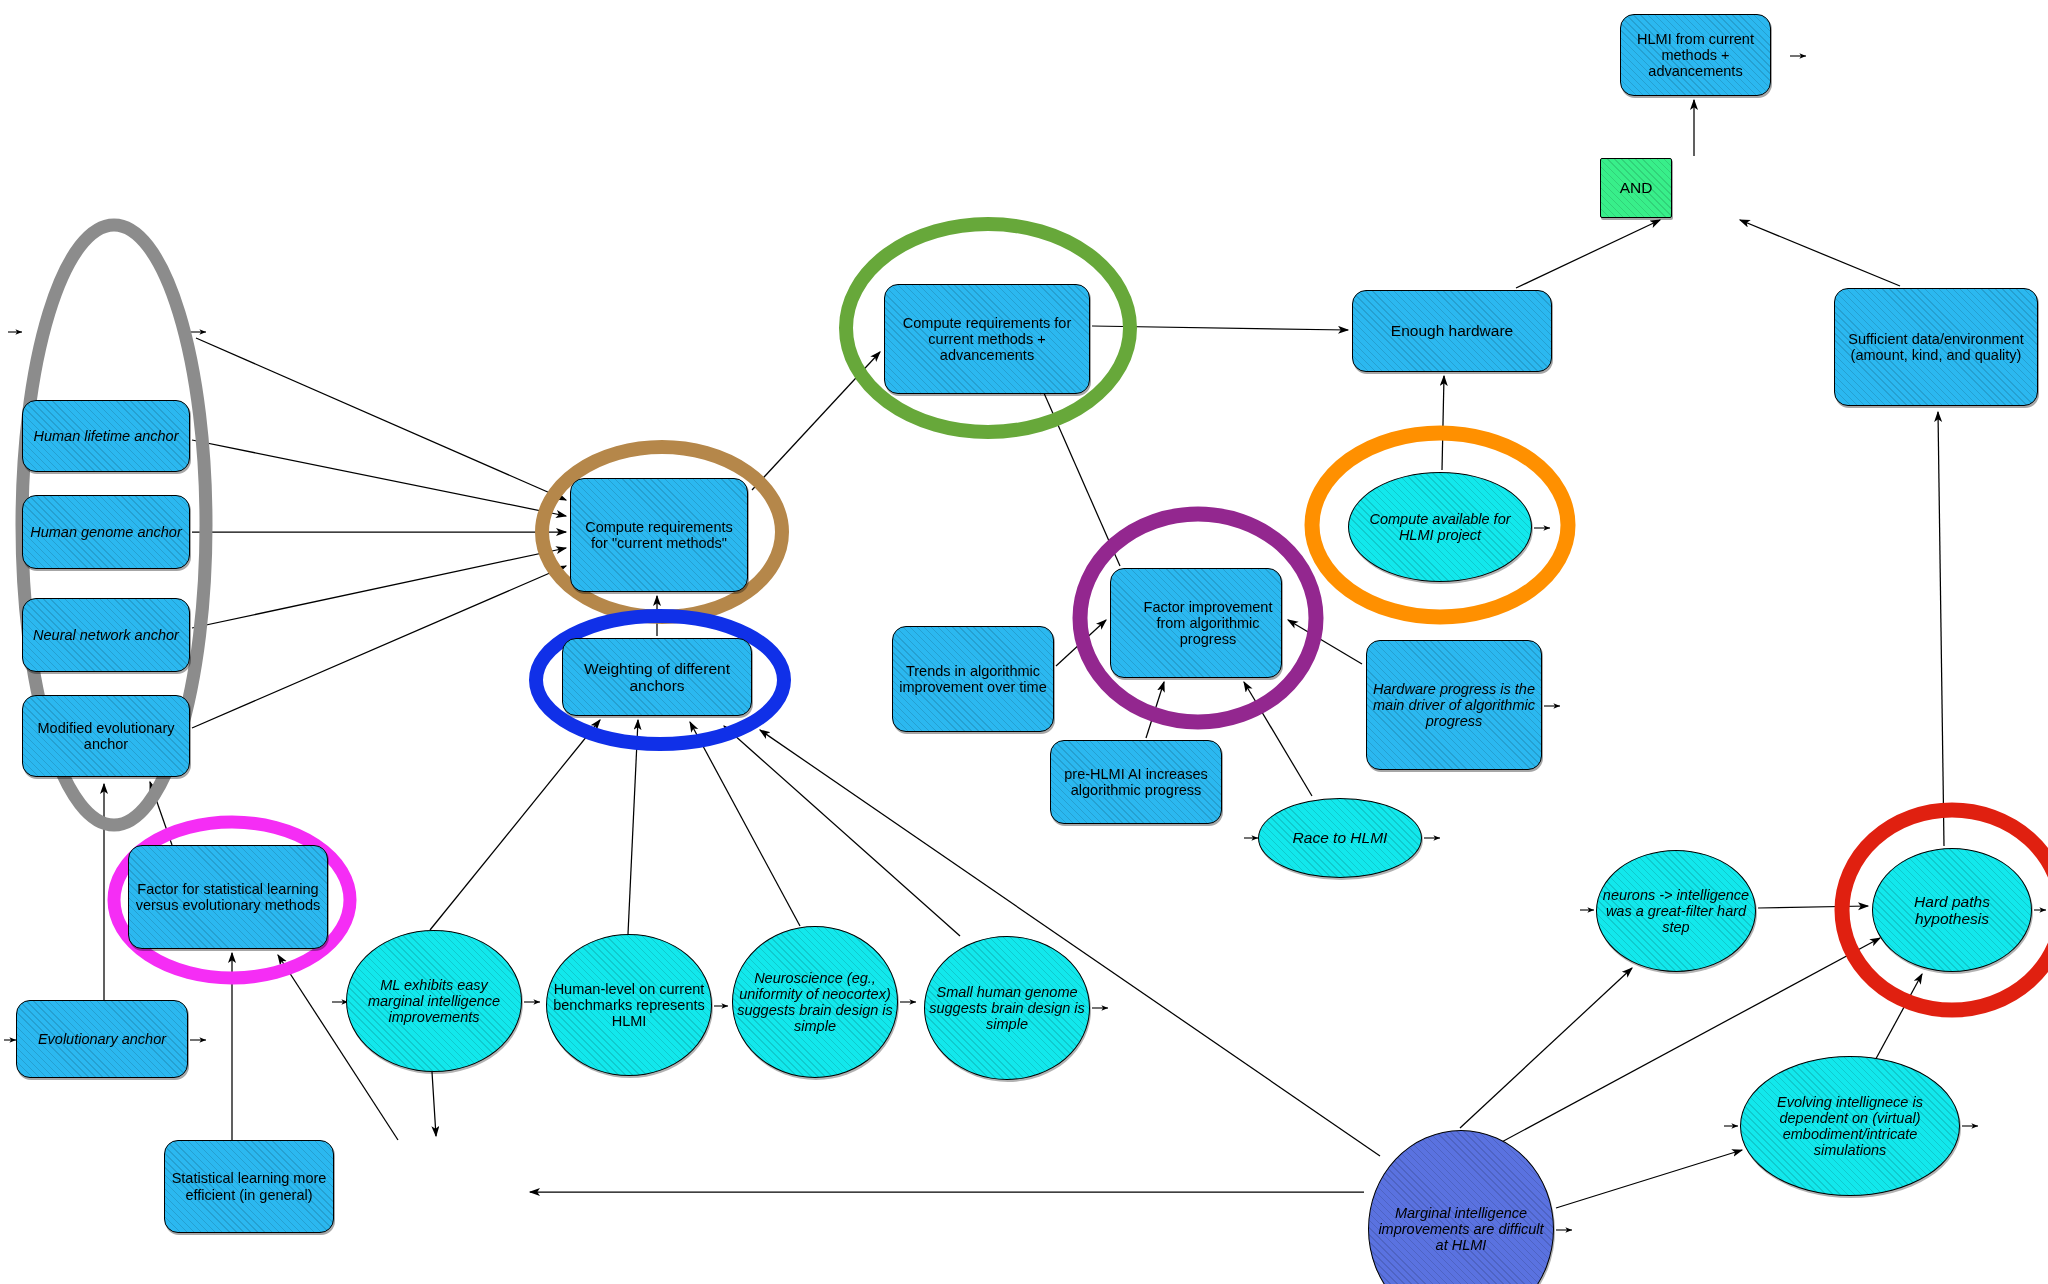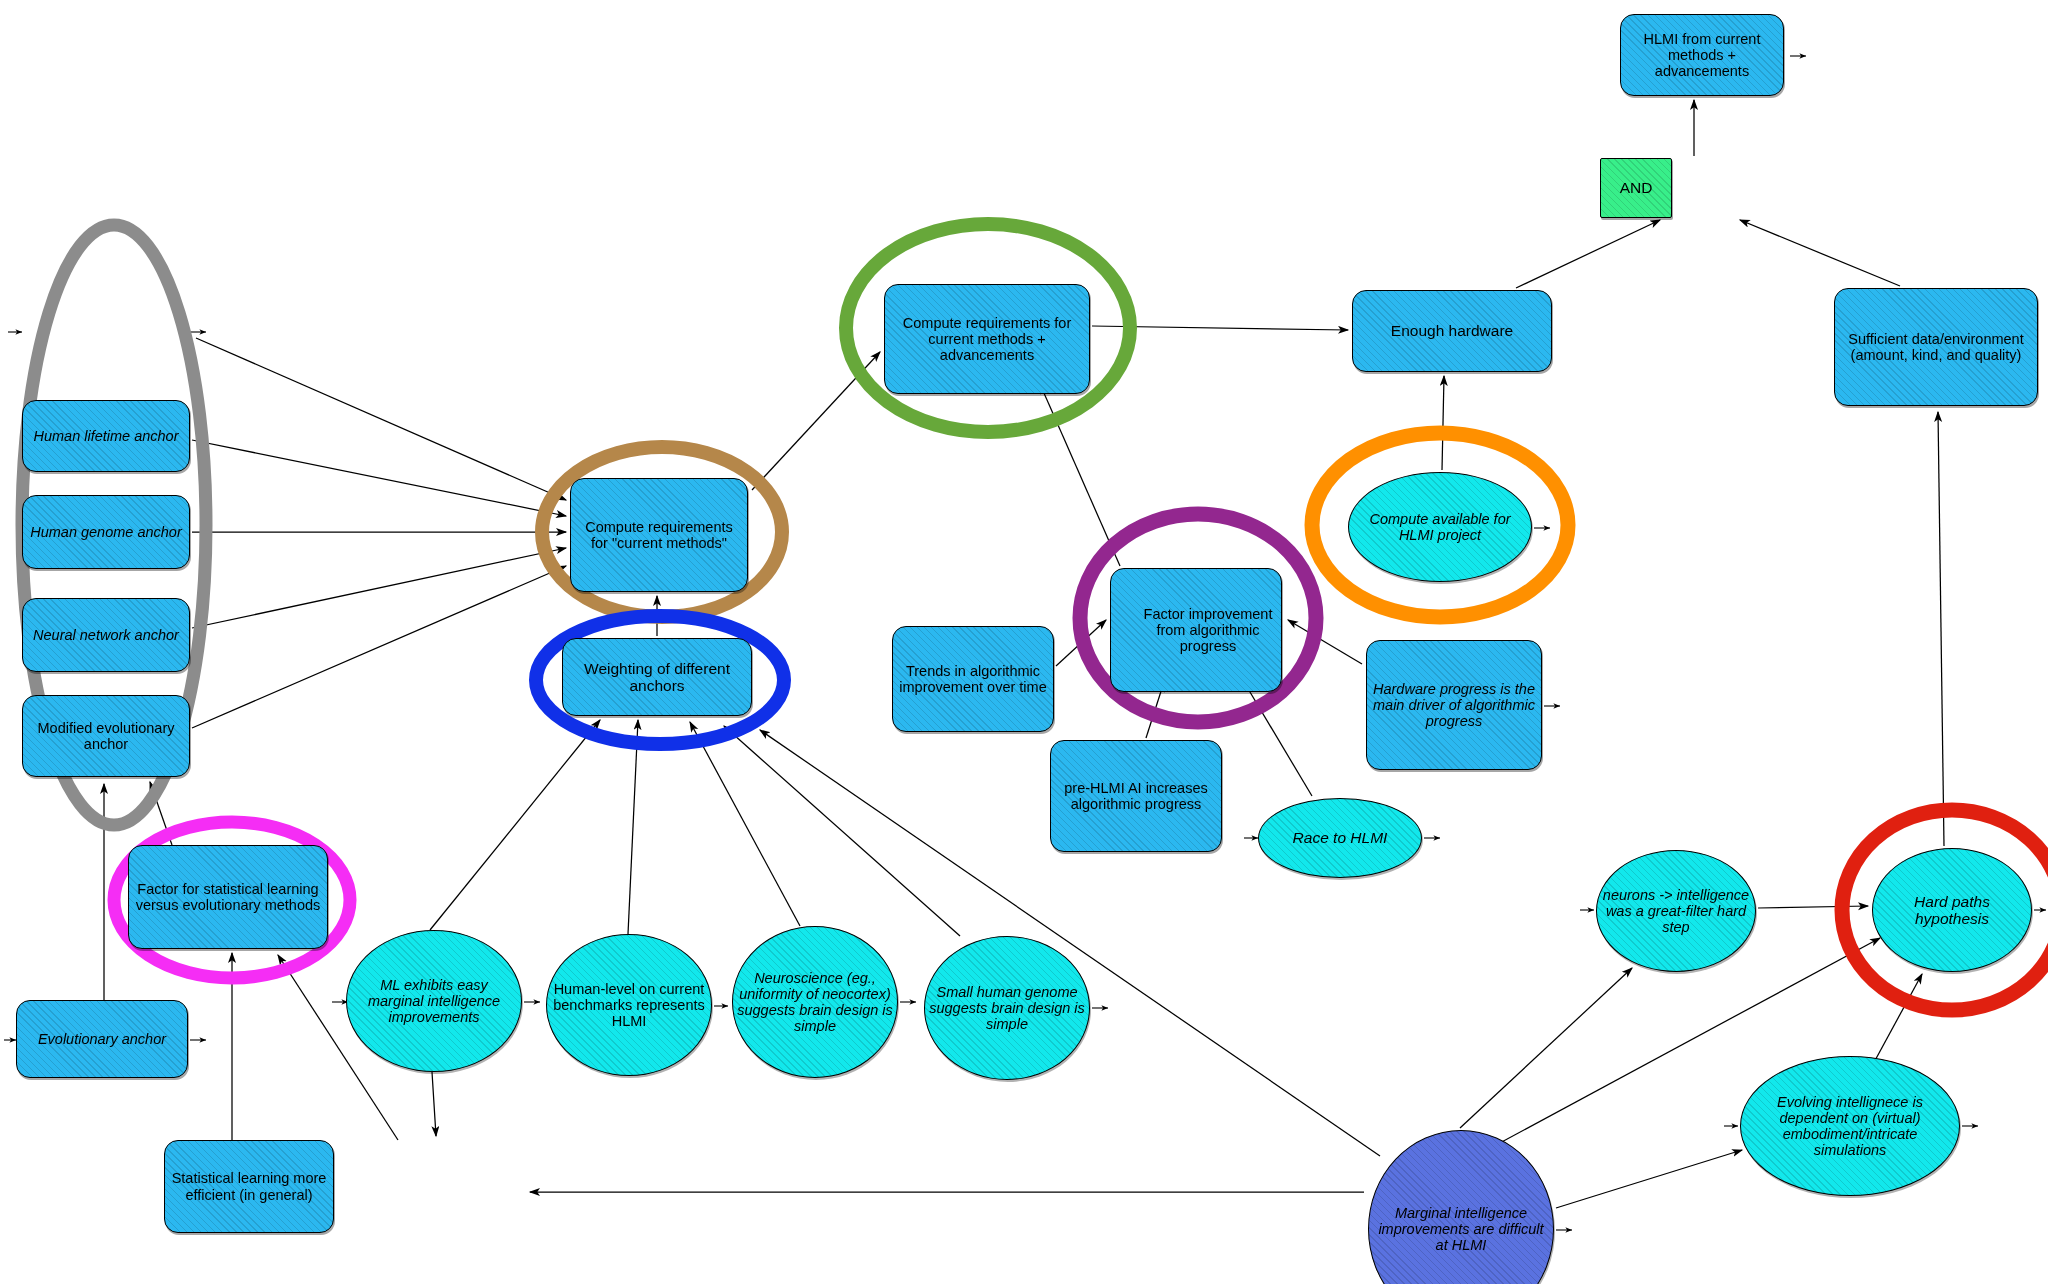--- a/index.html
+++ b/index.html
@@ -214,37 +214,37 @@
     </div>
 
   <div class="node rect f14" style="left:1834px;top:288px;width:204px;height:118px;">
     <span class="lbl">Sufficient data/environment (amount, kind, and quality)</span>
     </div>
 
   <div class="node gate f15" style="left:1600px;top:158px;width:72px;height:60px;">
     <span class="lbl">AND</span>
     </div>
 
-  <div class="node rect f14" style="left:1620px;top:14px;width:164px;height:82px;">
+  <div class="node rect f14" style="left:1620px;top:14px;width:151px;height:82px;">
     <span class="lbl">HLMI from current methods + advancements</span>
     </div>
 
   <div class="node ell ital f14" style="left:1348px;top:472px;width:184px;height:110px;">
     <span class="lbl">Compute available for HLMI project</span>
     </div>
 
-  <div class="node rect f14" style="left:1110px;top:568px;width:172px;height:124px;padding-left:24px;">
+  <div class="node rect f14" style="left:1110px;top:568px;width:172px;height:110px;padding-left:24px;">
     <span class="lbl">Factor improvement from algorithmic progress</span>
     </div>
 
   <div class="node rect f14" style="left:892px;top:626px;width:162px;height:106px;">
     <span class="lbl">Trends in algorithmic improvement over time</span>
     </div>
 
-  <div class="node rect f14" style="left:1050px;top:740px;width:172px;height:112px;justify-content:flex-end;">
+  <div class="node rect f14" style="left:1050px;top:740px;width:172px;height:84px;justify-content:flex-end;">
     <span class="lbl">pre-HLMI AI increases algorithmic progress</span>
     </div>
 
   <div class="node rect ital f14" style="left:1366px;top:640px;width:176px;height:130px;">
     <span class="lbl">Hardware progress is the main driver of algorithmic progress</span>
     </div>
 
   <div class="node ell ital f15" style="left:1258px;top:798px;width:164px;height:80px;">
     <span class="lbl">Race to HLMI</span>
     </div>

